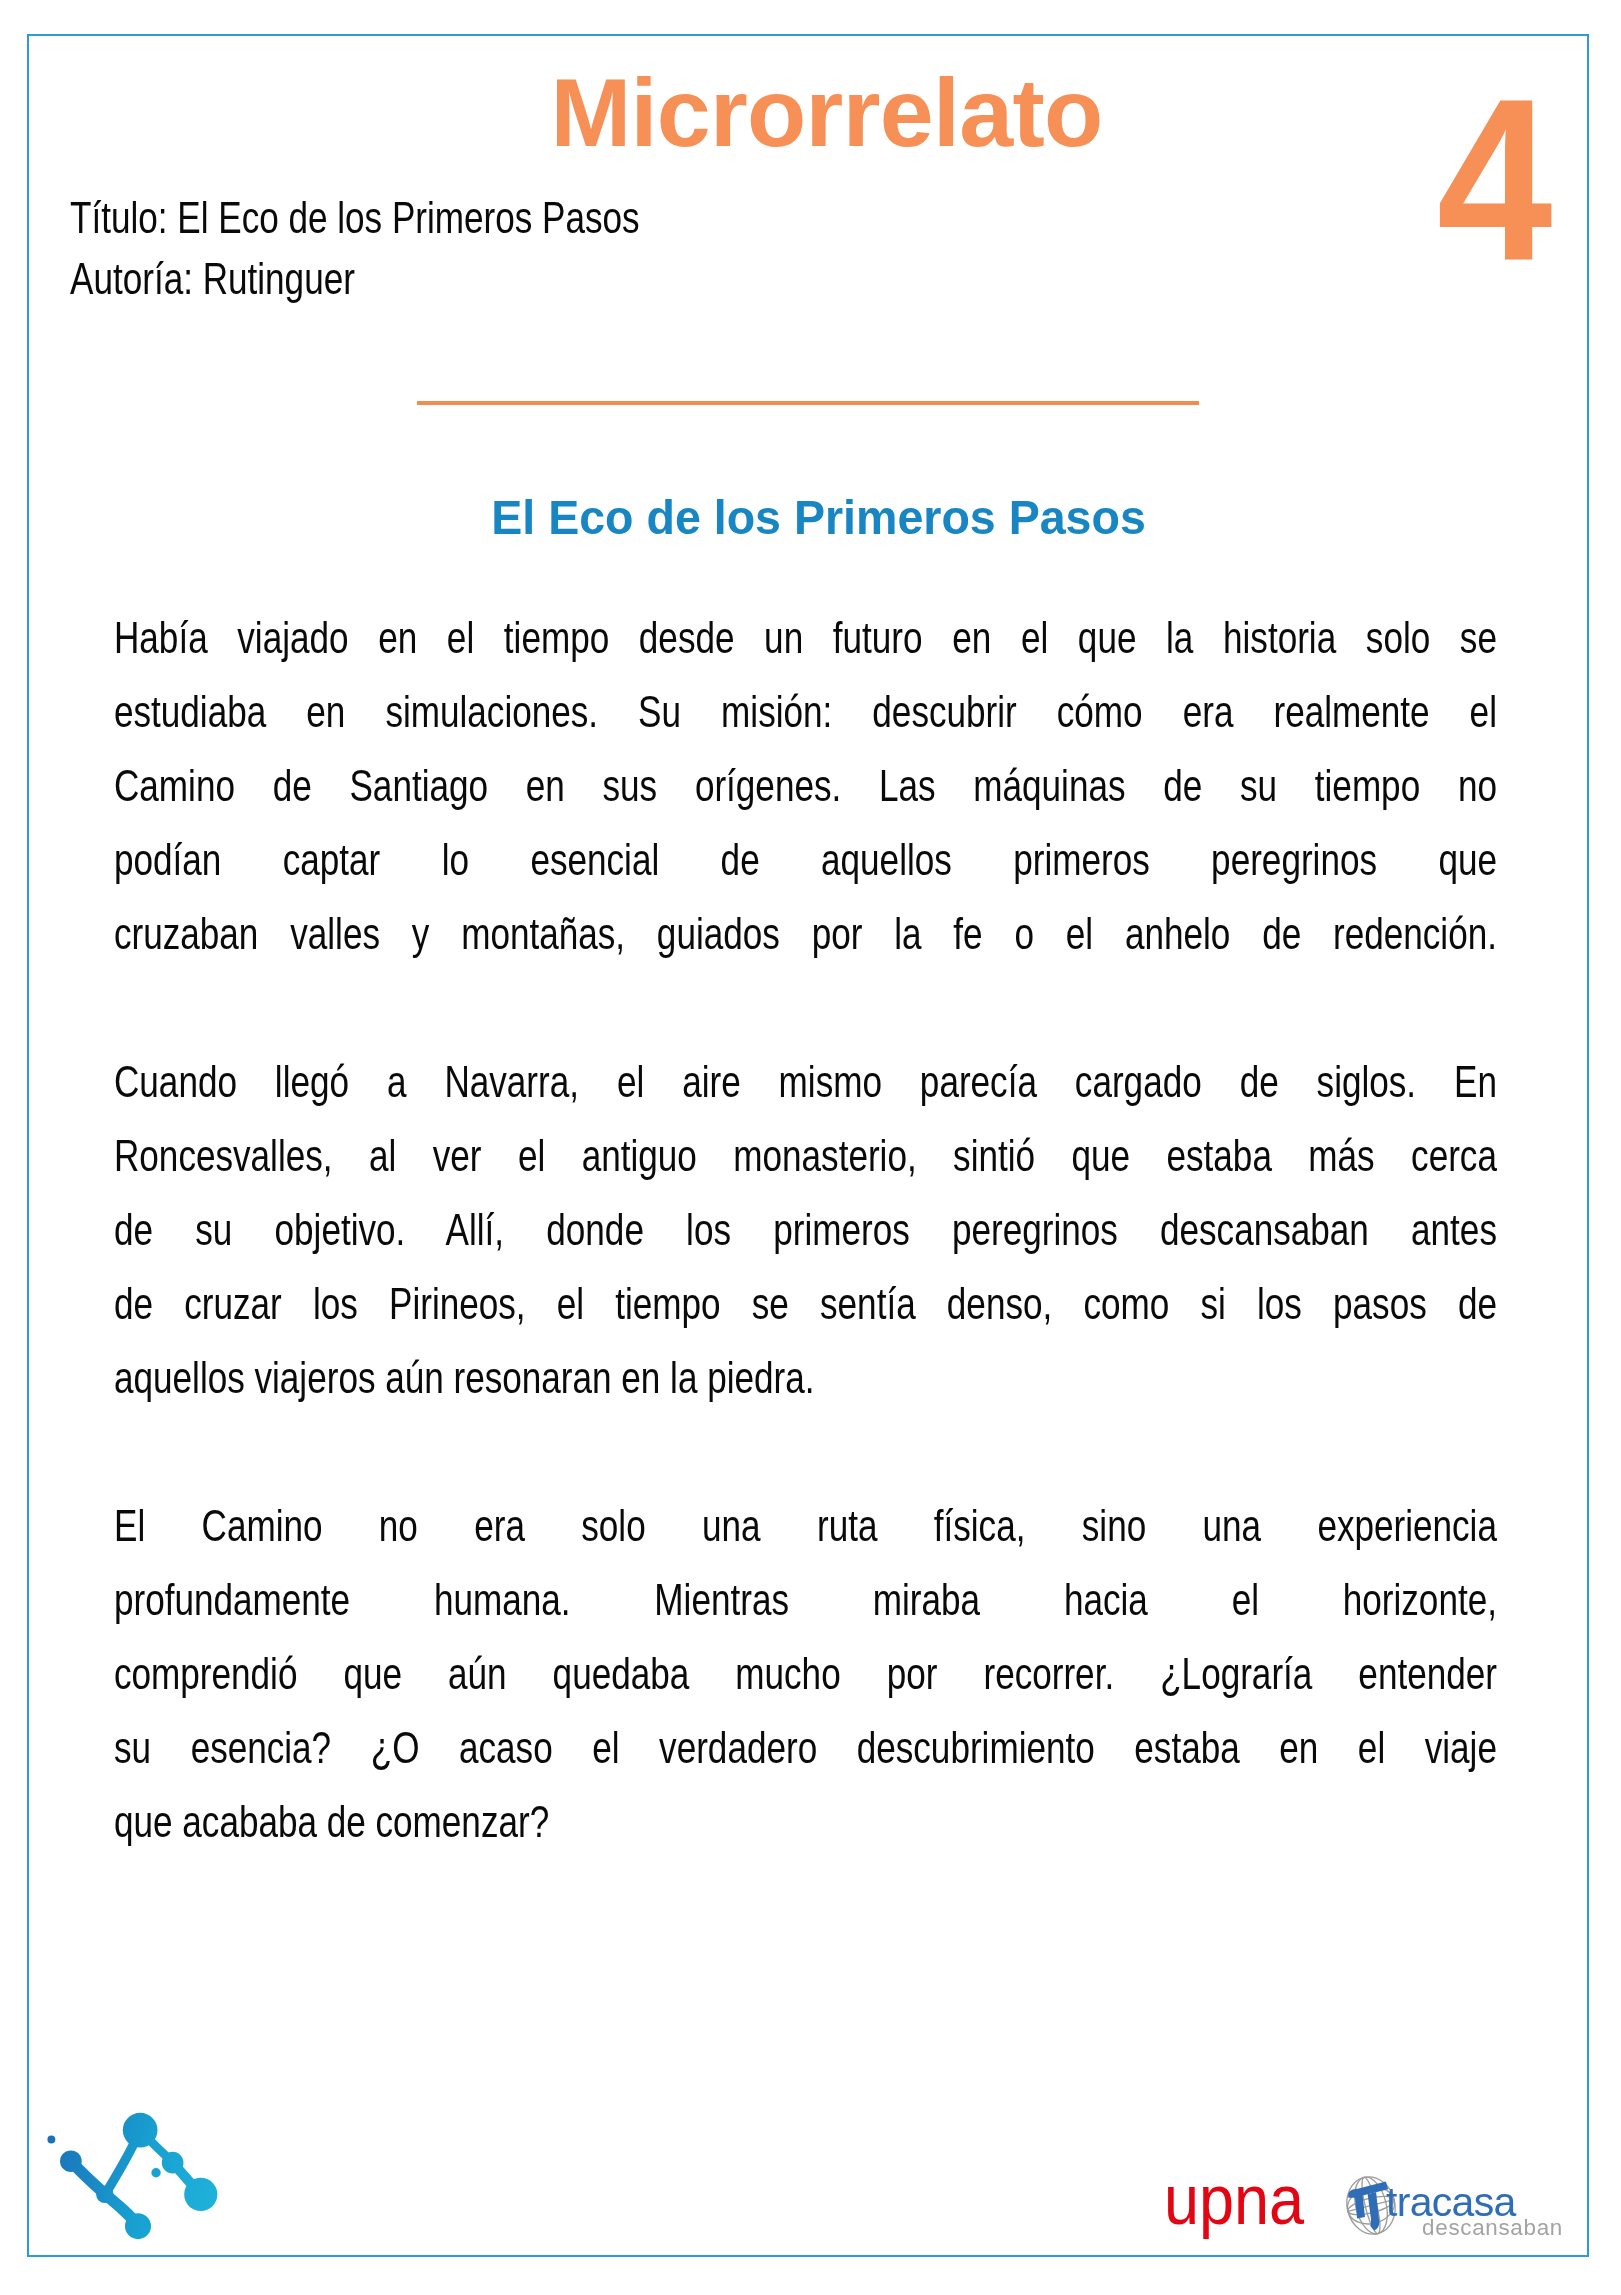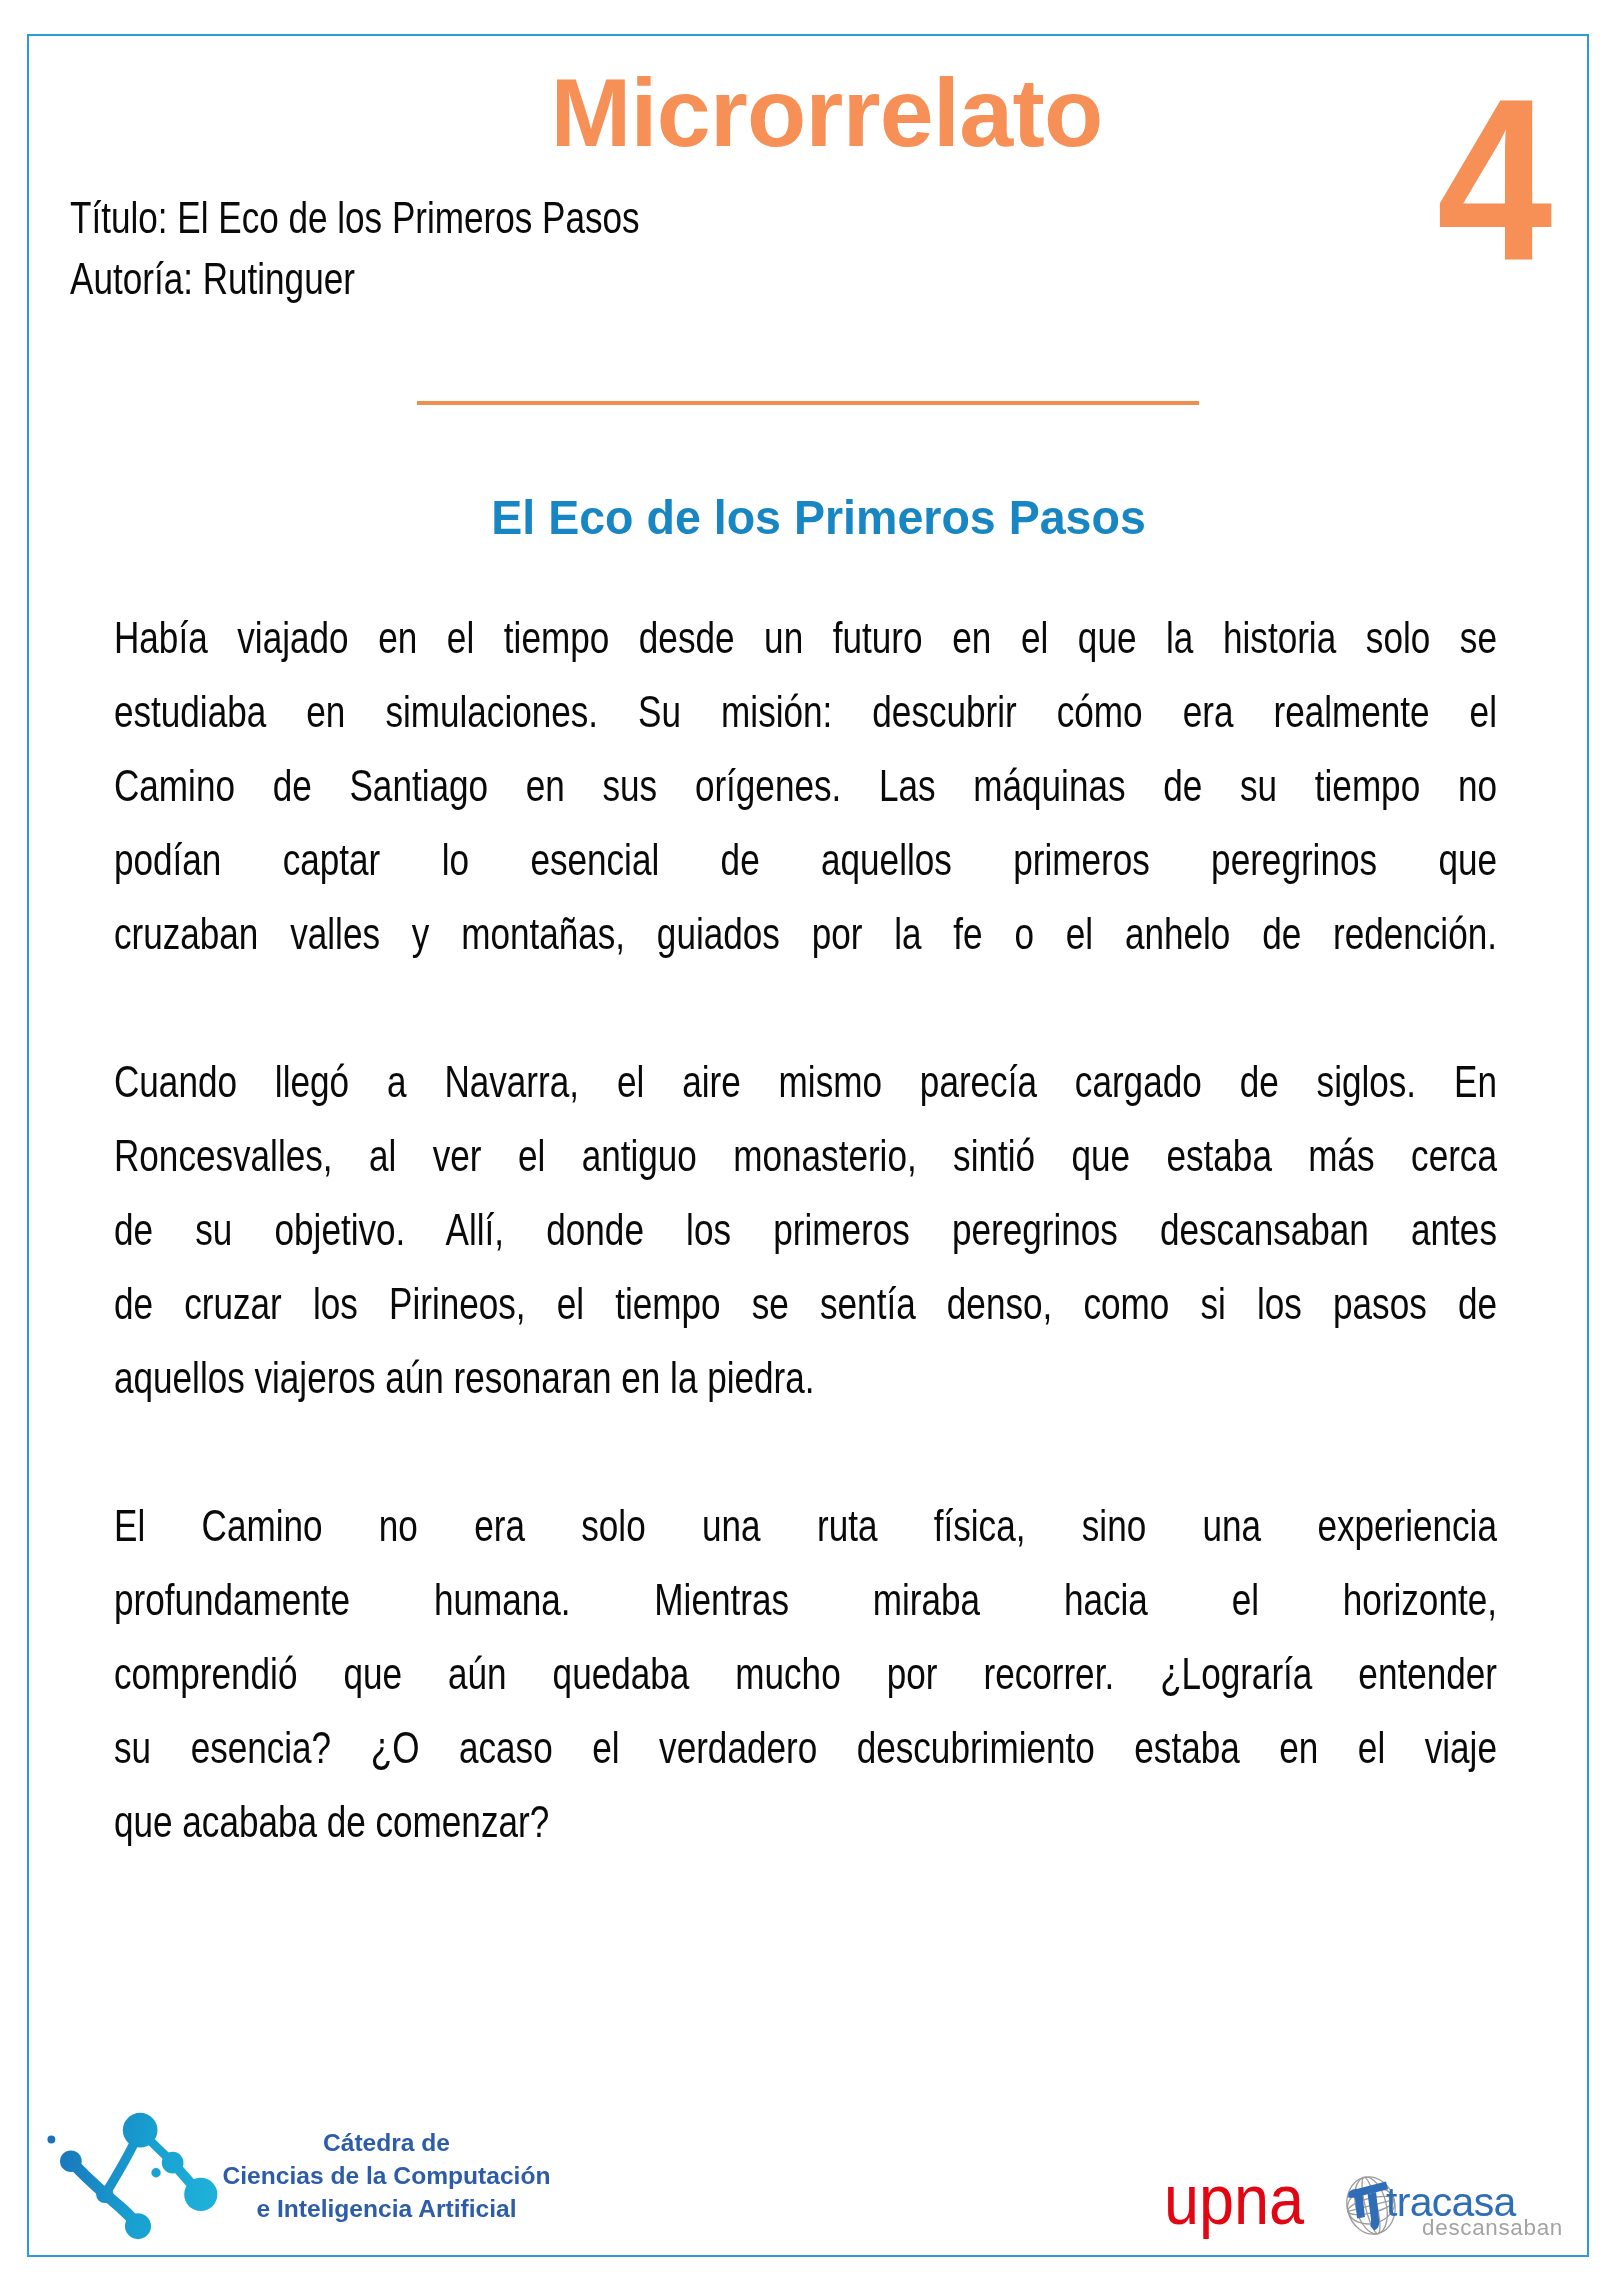--- a/index.html
+++ b/index.html
@@ -136,25 +136,20 @@
       <path d="M136,25 C122,58 103,88 88,113" fill="none" stroke-width="13"></path>
       <circle cx="136" cy="25" r="24" stroke="none"></circle>
       <path d="M136,25 C155,45 168,57 181,70" fill="none" stroke-width="12"></path>
       <circle cx="181" cy="70" r="15" stroke="none"></circle>
       <circle cx="158" cy="84" r="6.5" stroke="none"></circle>
       <path d="M181,70 C195,86 208,100 219,114" fill="none" stroke-width="14"></path>
       <circle cx="220" cy="114" r="23" stroke="none"></circle>
     </g>
   </svg>
 
-  <div class="catedra-text">
-    <div>Cátedra de</div>
-    <div>Ciencias de la Computación</div>
-    <div>e Inteligencia Artificial</div>
-  </div>
 
   <div class="upna">upna</div>
 
   <svg class="tracasa-globe" width="58" height="65" viewBox="0 0 80 90">
     <g stroke="#9B9B9B" fill="none" stroke-width="1.8" transform="rotate(-14 40 45)">
       <ellipse cx="40" cy="45" rx="33" ry="40"></ellipse>
       <ellipse cx="40" cy="45" rx="21" ry="40"></ellipse>
       <ellipse cx="40" cy="45" rx="8" ry="40"></ellipse>
       <ellipse cx="40" cy="45" rx="33" ry="25"></ellipse>
       <ellipse cx="40" cy="45" rx="33" ry="10"></ellipse>

